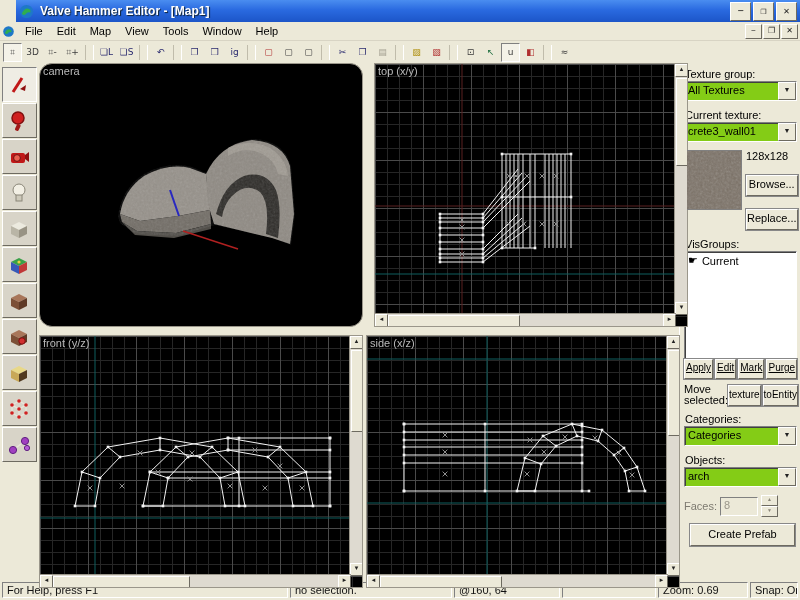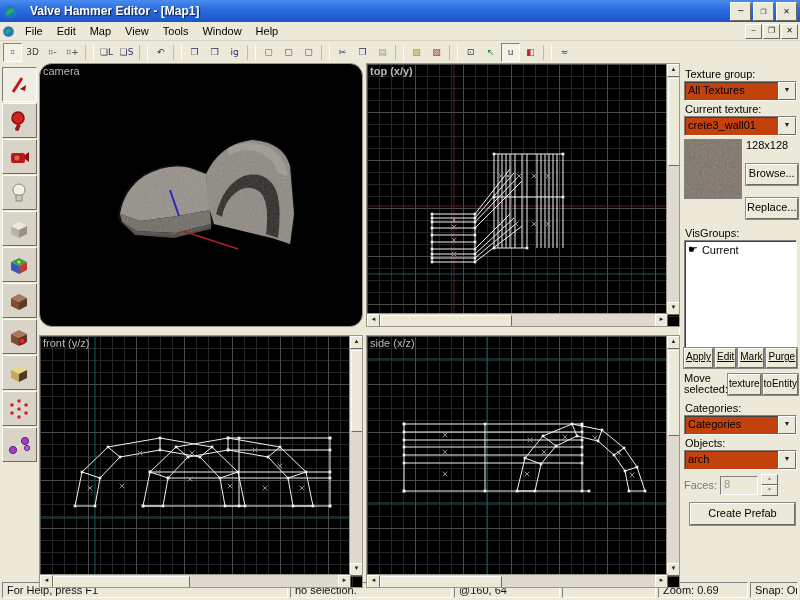--- a/index.html
+++ b/index.html
@@ -1,20 +1,20 @@
 <!DOCTYPE html>
 <html><head>
 <meta charset="utf-8">
 <style>
   html,body{margin:0;padding:0;}
   body{width:800px;height:600px;overflow:hidden;font-family:"Liberation Sans",sans-serif;font-size:11px;background:#ece9d8;}
   .app{width:800px;height:600px;display:flex;flex-direction:column;position:relative;}
 
   
-  .titlebar{height:22px;background:linear-gradient(180deg,#4a8df0 0%,#2a6ae0 45%,#1c55c8 100%);display:flex;align-items:center;padding:0 3px;gap:12px;flex:0 0 auto;}
+  .titlebar{height:22px;background:linear-gradient(180deg,#4a8df0 0%,#2a6ae0 45%,#1c55c8 100%);display:flex;align-items:center;padding:0 3px;gap:6px;flex:0 0 auto;margin-left:16px;}
   .titlebar .ttl{color:#fff;font-weight:bold;font-size:12px;flex:1;text-shadow:1px 1px 1px #123;white-space:nowrap;overflow:hidden;}
   .winbtns{display:flex;gap:2px;}
   .wbtn{width:19px;height:17px;background:#ece9d8;border:1px solid;border-color:#fff #6d6a60 #6d6a60 #fff;font-size:10px;line-height:15px;text-align:center;color:#222;font-family:"DejaVu Sans Mono",monospace;}
   .appicon{width:15px;height:15px;flex:0 0 auto;}
 
   
   .menubar{height:18px;display:flex;align-items:center;gap:2px;padding:0 2px;border-bottom:1px solid #d8d4c4;flex:0 0 auto;}
   .menuitem{padding:2px 6px;color:#000;}
   .menuicon{width:13px;height:13px;margin-right:2px;}
   .mdibtns{margin-left:auto;display:flex;gap:1px;}
@@ -46,21 +46,21 @@
   
   .sbv{position:absolute;right:0;top:0;bottom:11px;width:12px;background:#dedad0;border-left:1px solid #9a968a;display:flex;flex-direction:column;justify-content:space-between;z-index:6;}
   .sbh{position:absolute;left:0;right:11px;bottom:0;height:12px;background:#dedad0;border-top:1px solid #9a968a;display:flex;justify-content:space-between;z-index:6;}
   .sab{width:11px;height:11px;background:#ece9d8;border:1px solid;border-color:#fff #6d6a60 #6d6a60 #fff;font-size:6px;line-height:9px;text-align:center;color:#222;flex:0 0 auto;}
   .thumbv{position:absolute;left:1px;width:10px;background:#ece9d8;border:1px solid;border-color:#fff #6d6a60 #6d6a60 #fff;}
   .thumbh{position:absolute;top:1px;height:10px;background:#ece9d8;border:1px solid;border-color:#fff #6d6a60 #6d6a60 #fff;}
 
   
   .rpanel{width:121px;flex:0 0 auto;border-left:1px solid #fff;padding:3px 3px 0 4px;box-sizing:border-box;}
   .rlabel{margin:2px 0 1px 1px;color:#000;}
-  .combo{display:flex;height:18px;background:#c2410c;border:1px solid;border-color:#808080 #fff #fff #808080;box-shadow:inset 1px 1px 0 #404040;margin-bottom:2px;}
+  .combo{display:flex;height:18px;background:#84cc16;border:1px solid;border-color:#808080 #fff #fff #808080;box-shadow:inset 1px 1px 0 #404040;margin-bottom:8px;}
   .combo .ctext{flex:1;padding:2px 3px 0 3px;white-space:nowrap;overflow:hidden;}
   .cbtn{width:16px;background:#ece9d8;border:1px solid;border-color:#fff #6d6a60 #6d6a60 #fff;font-size:7px;text-align:center;line-height:14px;color:#222;flex:0 0 auto;}
   .texrow{display:flex;margin-top:3px;gap:4px;}
   .texpreview{width:56px;height:58px;border:1px solid #808080;position:relative;overflow:hidden;flex:0 0 auto;}
   .texright{flex:1;display:flex;flex-direction:column;gap:13px;}
   .xbtn{height:19px;background:#ece9d8;border:1px solid;border-color:#fff #6d6a60 #6d6a60 #fff;box-shadow:0 0 0 1px #888;text-align:center;line-height:17px;color:#000;}
   .listbox{height:102px;background:#fff;border:1px solid;border-color:#808080 #fff #fff #808080;box-shadow:inset 1px 1px 0 #404040;margin-top:1px;padding:2px 3px;}
   .lbitem{display:flex;gap:4px;align-items:center;color:#000;}
   .vgbtns{display:flex;gap:2px;text-decoration:underline;}
   .vgbtns .xbtn{flex:1;font-size:10px;padding:0 1px;line-height:16px;height:18px;}
@@ -260,21 +260,21 @@
           <path d="M176 150 Q184 120 204 112 Q226 106 236 126 Q242 142 238 174 L226 170 Q230 138 220 128 Q206 118 192 132 Q184 140 182 153 Z" fill="#2e2c29"></path>
           <path d="M188 84 Q210 74 230 84 Q246 94 248 112 L238 110 Q234 94 218 88 Q202 83 188 92 Z" fill="#a09b93"></path>
           <g clip-path="url(#camclip)">
               <rect x="60" y="65" width="210" height="125" filter="url(#nz)" opacity="0.2"></rect>
             </g>
           <line x1="130" y1="126" x2="139" y2="152" stroke="#2828c0" stroke-width="2"></line>
           <line x1="143" y1="167" x2="198" y2="185" stroke="#b02020" stroke-width="1.5"></line>
         </svg>
       </div>
 
-      <div class="vp grid" style="left:328px;top:0;width:312px;height:262px;font-weight:bold;">
+      <div class="vp grid" style="left:336px;top:0;width:312px;height:262px;">
         <span class="vplabel">top (x/y)</span>
         <svg class="wf" width="299" height="250" viewBox="0 0 299 250">
           <line x1="87" y1="0" x2="87" y2="250" stroke="#5a2020"></line>
           <line x1="0" y1="142" x2="299" y2="142" stroke="#5a2020"></line>
           <line x1="0" y1="210" x2="299" y2="210" stroke="#0e5e5e"></line>
           <g stroke="#f2f2f2" fill="none">
             <polyline class="dt" points="65,150 108,150"></polyline>
               <polyline class="dt" points="65,154 108,154"></polyline>
             <polyline class="dt" points="65,158 108,158"></polyline>
               <polyline class="dt" points="65,164 108,164"></polyline>

